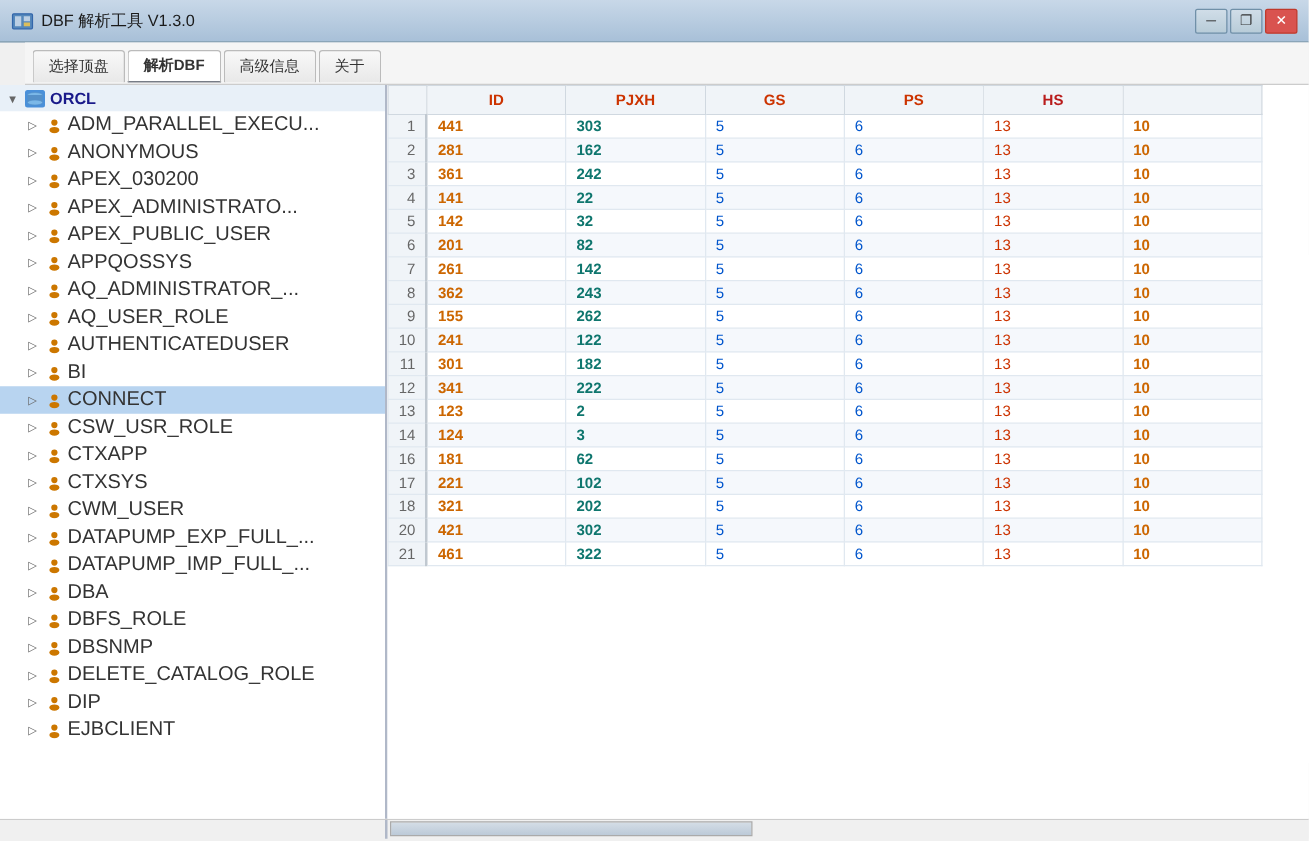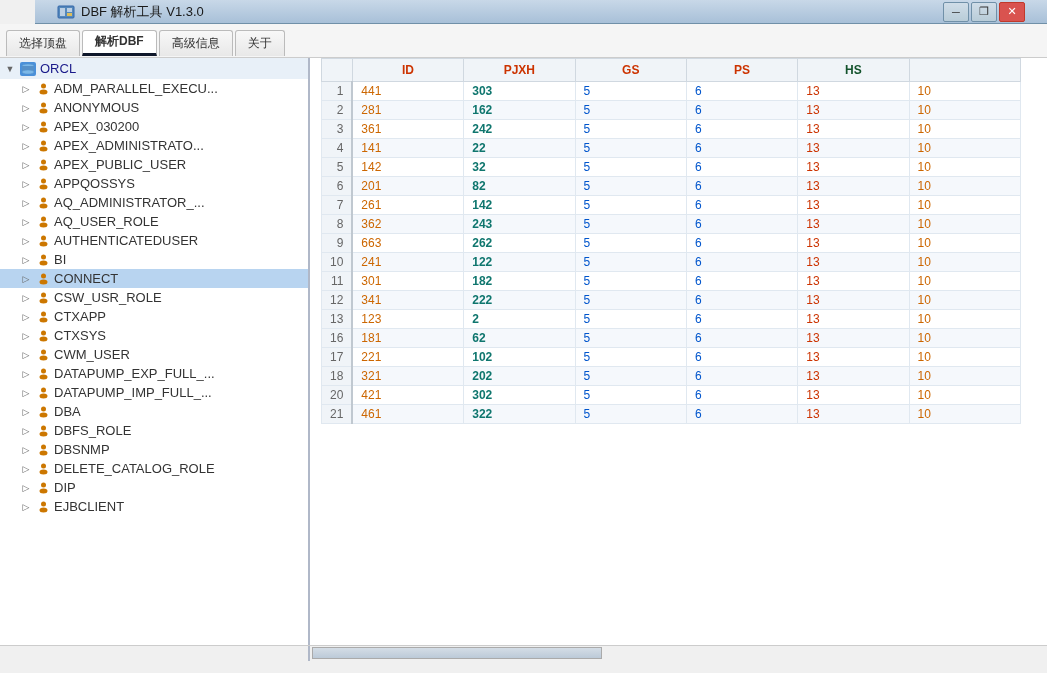--- a/index.html
+++ b/index.html
@@ -8,28 +8,27 @@
       font-size: 12px;
       background: #f0f0f0;
       width: 1047px;
       height: 673px;
       overflow: hidden;
     }
 
     
     .title-bar {
       background: linear-gradient(to bottom, #c8d8e8, #a8c0d8);
-      height: 24px;
+      height: 34px;
       display: flex;
       align-items: center;
       justify-content: space-between;
-      padding: 0 22px;
+      padding: 0 9px;
       border-bottom: 1px solid #7090a8;
       user-select: none;
-      margin-left: 35px;
     }
     .title-bar-left {
       display: flex;
       align-items: center;
       gap: 6px;
     }
     .title-icon {
       width: 18px;
       height: 18px;
       display: flex;
@@ -66,37 +65,38 @@
 
     
     .menu-bar {
       background: #f5f5f5;
       border-bottom: 1px solid #ccc;
       display: flex;
       align-items: center;
       padding: 4px 20px 0 6px;
       height: 34px;
       gap: 2px;
+      margin-left: 20px;
     }
     .menu-tab {
       padding: 4px 12px;
       border: 1px solid #bbb;
       border-bottom: none;
       border-radius: 3px 3px 0 0;
       background: linear-gradient(to bottom, #f8f8f8, #e8e8e8);
       cursor: pointer;
       font-size: 12px;
       color: #333;
       height: 26px;
       display: flex;
       align-items: center;
     }
     .menu-tab.active {
       background: #fff;
-      border-bottom: 3px solid #0f172a;
+      border-bottom: 1px solid #0f172a;
       z-index: 1;
       font-weight: bold;
     }
 
     
     .main-content {
       display: flex;
       height: calc(673px - 30px - 34px - 22px);
       background: #fff;
     }
@@ -164,38 +164,37 @@
       width: 14px;
       height: 14px;
       display: flex;
       align-items: center;
       justify-content: center;
       color: #cc7700;
       font-size: 12px;
       flex-shrink: 0;
     }
     .tree-label {
-      font-size: 13px;
+      font-size: 16px;
       overflow: hidden;
       text-overflow: ellipsis;
     }
     .tree-root-item .tree-label {
       color: #1a1a8a;
-      font-weight: normal;
+      font-weight: bold;
       font-size: 13px;
     }
 
     
     .data-panel {
       flex: 1;
       overflow: hidden;
       display: flex;
       flex-direction: column;
       background: #fff;
-      padding-left: 11px;
     }
     .data-table-wrap {
       overflow: auto;
       flex: 1;
     }
     .data-table-wrap::-webkit-scrollbar { width: 16px; height: 16px; }
     .data-table-wrap::-webkit-scrollbar-track { background: #f0f0f0; border: 1px solid #ddd; }
     .data-table-wrap::-webkit-scrollbar-thumb { background: linear-gradient(to bottom, #d0d8e0, #b8c8d8); border: 1px solid #aaa; }
 
     .data-table {
@@ -226,21 +225,21 @@
     .data-table tr:nth-child(even) td { background: #f5f8fc; }
     .row-num {
       text-align: right;
       color: #666;
       font-size: 11px;
       background: #f0f4f8 !important;
       border-right: 2px solid #c0c8d0 !important;
       min-width: 24px;
       padding: 2px 4px;
     }
-    .col-id { color: #cc6600; font-weight: normal; }
+    .col-id { color: #cc6600; font-weight: bold; }
     .col-pjxh { color: #0f766e; font-weight: bold; }
     .col-gs { color: #0055cc; }
     .col-ps { color: #0055cc; }
     .col-hs { color: #cc3300; }
 
     .bottom-area {
       display: flex;
       height: 16px;
       background: #f0f0f0;
       border-top: 1px solid #ccc;
@@ -557,21 +556,21 @@
   <div class="data-panel">
     <div class="data-table-wrap">
       <table class="data-table">
         <thead>
           <tr>
             <th style="background:#f0f4f8; border:1px solid #d0d8e0; width:28px; min-width:28px;"></th>
             <th>ID</th>
             <th>PJXH</th>
             <th>GS</th>
             <th>PS</th>
-            <th style="color:#14532d;">HS</th>
+            <th style="color:#b91c1c;">HS</th>
             <th></th>
           </tr>
         </thead>
         <tbody id="data-table-body">
         <tr>
     <td class="row-num">1</td>
     <td class="col-id">441</td>
     <td class="col-pjxh">303</td>
     <td class="col-gs">5</td>
     <td class="col-ps">6</td>
@@ -636,21 +635,21 @@
     <td class="row-num">8</td>
     <td class="col-id">362</td>
     <td class="col-pjxh">243</td>
     <td class="col-gs">5</td>
     <td class="col-ps">6</td>
     <td class="col-hs">13</td>
     <td class="col-id">10</td>
   </tr>
             <tr>
     <td class="row-num">9</td>
-    <td class="col-id">663</td>
+    <td class="col-id">155</td>
     <td class="col-pjxh">262</td>
     <td class="col-gs">5</td>
     <td class="col-ps">6</td>
     <td class="col-hs">13</td>
     <td class="col-id">10</td>
   </tr>
             <tr>
     <td class="row-num">10</td>
     <td class="col-id">241</td>
     <td class="col-pjxh">122</td>
@@ -674,20 +673,29 @@
     <td class="col-pjxh">222</td>
     <td class="col-gs">5</td>
     <td class="col-ps">6</td>
     <td class="col-hs">13</td>
     <td class="col-id">10</td>
   </tr>
             <tr>
     <td class="row-num">13</td>
     <td class="col-id">123</td>
     <td class="col-pjxh">2</td>
+    <td class="col-gs">5</td>
+    <td class="col-ps">6</td>
+    <td class="col-hs">13</td>
+    <td class="col-id">10</td>
+  </tr>
+            <tr>
+    <td class="row-num">14</td>
+    <td class="col-id">124</td>
+    <td class="col-pjxh">3</td>
     <td class="col-gs">5</td>
     <td class="col-ps">6</td>
     <td class="col-hs">13</td>
     <td class="col-id">10</td>
   </tr>
             <tr>
     <td class="row-num">16</td>
     <td class="col-id">181</td>
     <td class="col-pjxh">62</td>
     <td class="col-gs">5</td>

